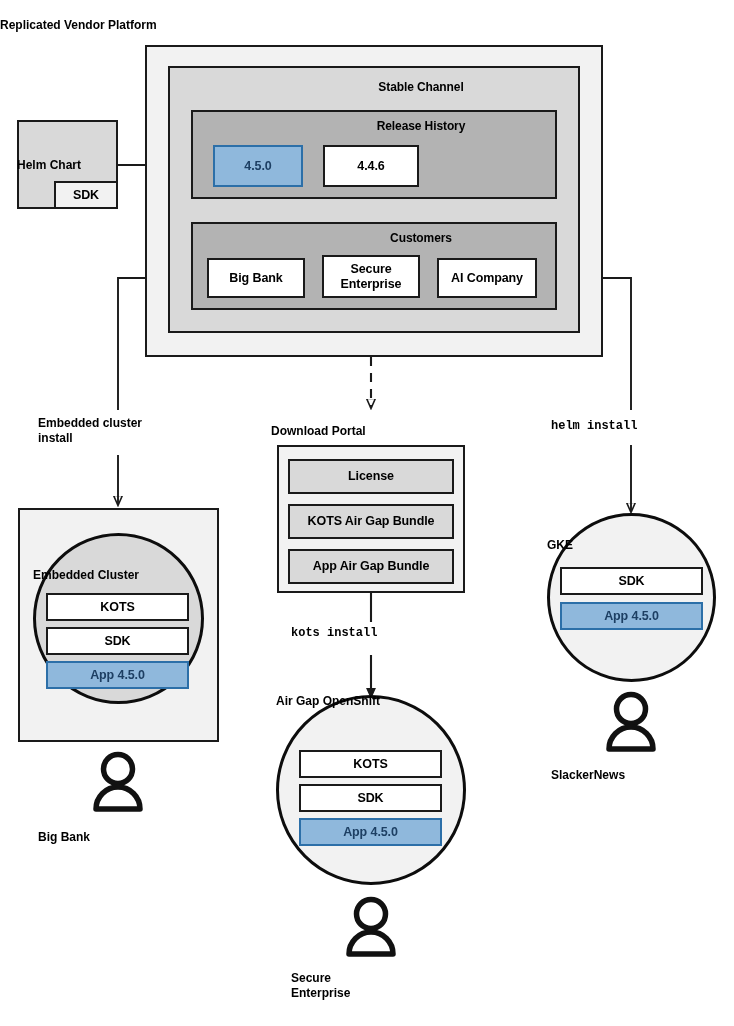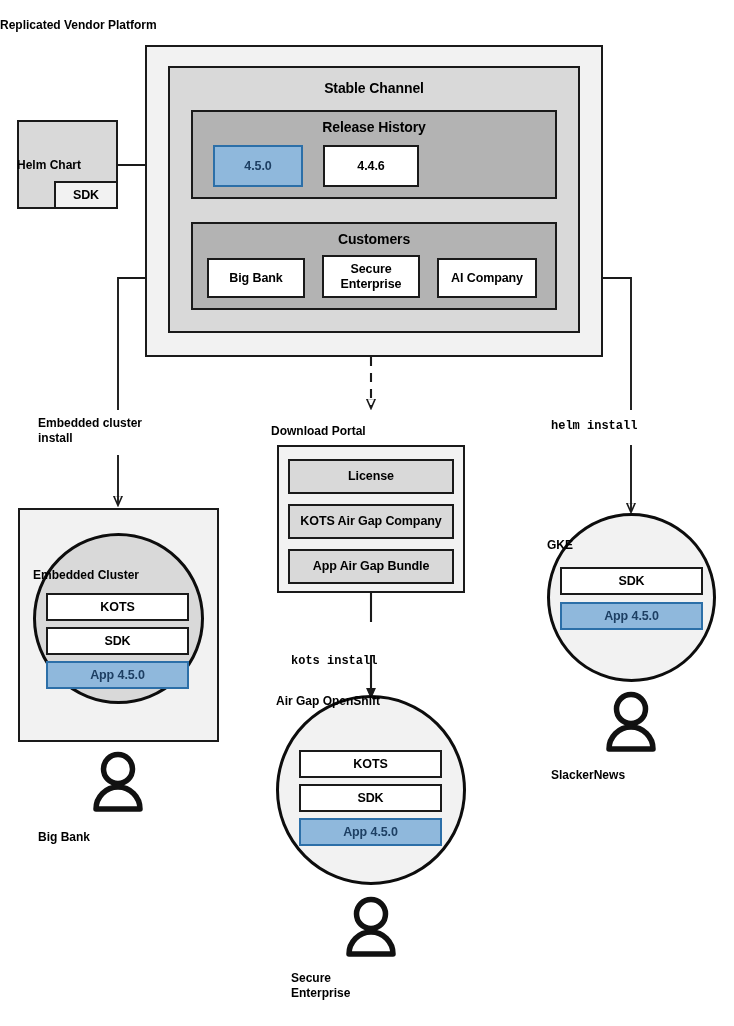--- a/index.html
+++ b/index.html
@@ -5,21 +5,21 @@
   html,body{margin:0;padding:0;background:#ffffff;}
   body{width:734px;height:1026px;position:relative;overflow:hidden;
        font-family:"Liberation Sans", sans-serif;color:#000;}
   #stage{position:absolute;left:0;top:0;width:734px;height:1026px;}
   svg.layer{position:absolute;left:0;top:0;width:734px;height:1026px;overflow:visible;}
   .node{position:absolute;box-sizing:border-box;display:flex;align-items:center;
         justify-content:center;text-align:center;}
   .bx{border:2px solid #1a1a1a;}
   .lbl{font-weight:bold;font-size:12.5px;line-height:1.15;letter-spacing:-0.1px;}
   .hdr{position:absolute;width:100%;text-align:center;font-weight:bold;
-       font-size:14px;letter-spacing:-0.1px;}
+       font-size:12px;letter-spacing:-0.1px;padding-left:47px;}
   .mono{font-family:"Liberation Mono", monospace;font-weight:bold;font-size:13px;
         letter-spacing:0px;}
   .blue{background:#8fb8dc;border:2px solid #2c6fa8;color:#1d3f63;}
   .white{background:#ffffff;}
   .g1{background:#f2f2f2;}
   .g2{background:#d9d9d9;}
   .g3{background:#b3b3b3;}
   .circ{border-radius:50%;border:3px solid #0d0d0d;}
   .plain{position:absolute;text-align:left;font-weight:bold;font-size:12px;
          line-height:1.22;}
@@ -72,26 +72,26 @@
 Enterprise</div>
   <div class="node bx white lbl" style="left:437px;top:258px;width:100px;height:40px;white-space:pre-line;">AI Company</div>
 
   <div class="node bx g2" style="left:17px;top:120px;width:101px;height:89px;"></div>
   <div class="plain" style="left:17px;top:158px;width:101px;">Helm Chart</div>
   <div class="node bx g1 lbl" style="left:54px;top:181px;width:64px;height:28px;">SDK</div>
 
   <div class="plain" style="left:38px;top:416px;width:160px;white-space:pre-line;">Embedded cluster
 install</div>
   <div class="plain mono" style="left:551px;top:419px;width:160px;">helm install</div>
-  <div class="plain mono" style="left:291px;top:654px;width:160px;">kots install</div>
+  <div class="plain mono" style="left:291px;top:626px;width:160px;">kots install</div>
 
   <div class="plain" style="left:271px;top:424px;width:200px;">Download Portal</div>
   <div class="node bx g1" style="left:277px;top:445px;width:188px;height:148px;"></div>
   <div class="node bx g2 lbl" style="left:288px;top:459px;width:166px;height:35px;">License</div>
-  <div class="node bx g2 lbl" style="left:288px;top:504px;width:166px;height:35px;">KOTS Air Gap Company</div>
+  <div class="node bx g2 lbl" style="left:288px;top:504px;width:166px;height:35px;">KOTS Air Gap Bundle</div>
   <div class="node bx g2 lbl" style="left:288px;top:549px;width:166px;height:35px;">App Air Gap Bundle</div>
 
   <div class="node bx g1" style="left:18px;top:508px;width:201px;height:234px;"></div>
   <div class="node circ g2" style="left:33px;top:533px;width:171px;height:171px;"></div>
   <div class="plain" style="left:33px;top:568px;width:171px;">Embedded Cluster</div>
   <div class="node bx white lbl" style="left:46px;top:593px;width:143px;height:28px;">KOTS</div>
   <div class="node bx white lbl" style="left:46px;top:627px;width:143px;height:28px;">SDK</div>
   <div class="node bx blue lbl" style="left:46px;top:661px;width:143px;height:28px;">App 4.5.0</div>
 
   <svg class="layer">

